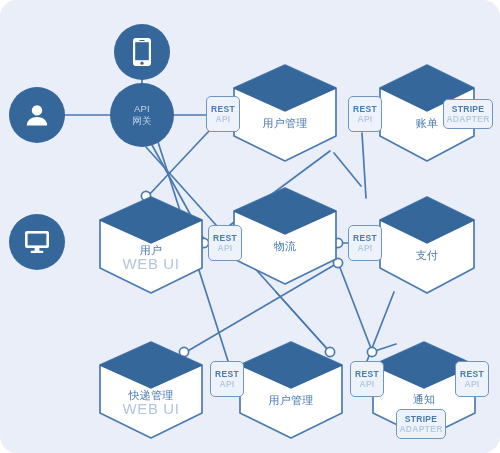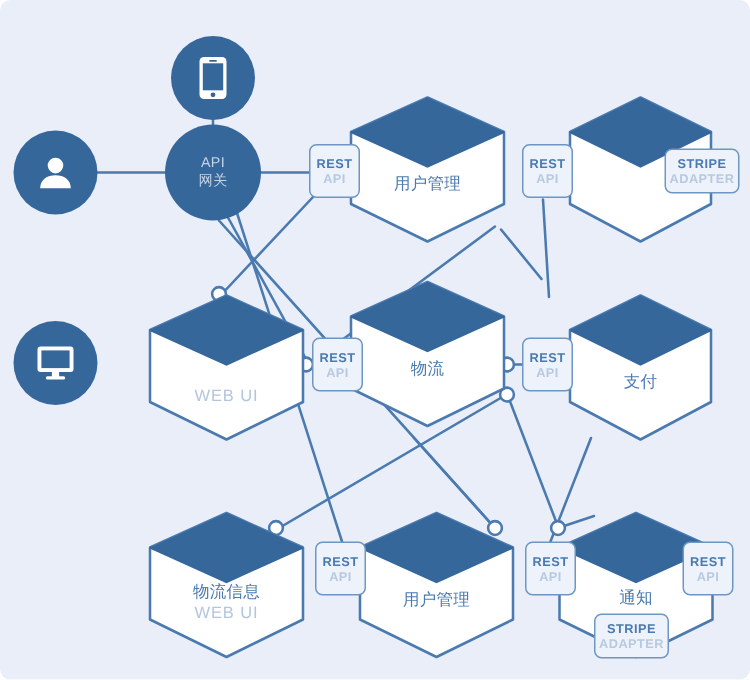--- a/index.html
+++ b/index.html
@@ -5,21 +5,21 @@
   html, body {
     margin: 0;
     padding: 0;
     background: #ffffff;
   }
   #canvas {
     position: relative;
     width: 500px;
     height: 453px;
     background: #e9eef9;
-    border-radius: 7px;
+    border-radius: 17px;
     overflow: hidden;
     font-family: "Liberation Sans", sans-serif;
   }
   #wires {
     position: absolute;
     left: 0; top: 0;
     width: 500px; height: 453px;
   }
   
   .circ {
@@ -57,21 +57,21 @@
     pointer-events: none;
   }
   .cube .ctitle {
     color: #4a7ab0;
     font-size: 11px;
     line-height: 12px;
     letter-spacing: .2px;
   }
   .cube .csub {
     color: #b3c6de;
-    font-size: 11px;
+    font-size: 15px;
     line-height: 12px;
     letter-spacing: .6px;
   }
   
   .badge {
     position: absolute;
     box-sizing: border-box;
     background: #eef3fb;
     border: 1.3px solid #6e96c2;
     border-radius: 5px;
@@ -188,29 +188,31 @@
     <div class="ctext ctitle" style="top:54px;">用户管理</div>
     <div class="ctext csub" style="top:68px;"></div>
   </div>
 
   <div class="cube" style="left:378px; top:63px; width:98px; height:100px;">
     <svg class="hexsvg" width="98" height="100" viewBox="0 0 98 100">
       <polygon points="49,2 96,25 96,73 49,98 2,73 2,25" fill="#ffffff" stroke="#4a7ab0" stroke-width="1.7" stroke-linejoin="round"></polygon>
       <polygon points="49,2 96,25 49,48 2,25" fill="#35679b"></polygon>
       <path d="M2,25 L49,48 L96,25" fill="none" stroke="#35679b" stroke-width="1.4"></path>
     </svg>
+    <div class="ctext ctitle" style="top:54px;">账单</div>
     <div class="ctext csub" style="top:68px;"></div>
   </div>
 
   <div class="cube" style="left:98px; top:195px; width:106px; height:100px;">
     <svg class="hexsvg" width="106" height="100" viewBox="0 0 106 100">
       <polygon points="53,2 104,25 104,73 53,98 2,73 2,25" fill="#ffffff" stroke="#4a7ab0" stroke-width="1.7" stroke-linejoin="round"></polygon>
       <polygon points="53,2 104,25 53,48 2,25" fill="#35679b"></polygon>
       <path d="M2,25 L53,48 L104,25" fill="none" stroke="#35679b" stroke-width="1.4"></path>
     </svg>
+    <div class="ctext ctitle" style="top:49px;">用户</div>
     <div class="ctext csub" style="top:63px;">WEB UI</div>
   </div>
 
   <div class="cube" style="left:232px; top:186px; width:106px; height:100px;">
     <svg class="hexsvg" width="106" height="100" viewBox="0 0 106 100">
       <polygon points="53,2 104,25 104,73 53,98 2,73 2,25" fill="#ffffff" stroke="#4a7ab0" stroke-width="1.7" stroke-linejoin="round"></polygon>
       <polygon points="53,2 104,25 53,48 2,25" fill="#35679b"></polygon>
       <path d="M2,25 L53,48 L104,25" fill="none" stroke="#35679b" stroke-width="1.4"></path>
     </svg>
     <div class="ctext ctitle" style="top:54px;">物流</div>
@@ -226,21 +228,21 @@
     <div class="ctext ctitle" style="top:54px;">支付</div>
     <div class="ctext csub" style="top:68px;"></div>
   </div>
 
   <div class="cube" style="left:98px; top:340px; width:106px; height:100px;">
     <svg class="hexsvg" width="106" height="100" viewBox="0 0 106 100">
       <polygon points="53,2 104,25 104,73 53,98 2,73 2,25" fill="#ffffff" stroke="#4a7ab0" stroke-width="1.7" stroke-linejoin="round"></polygon>
       <polygon points="53,2 104,25 53,48 2,25" fill="#35679b"></polygon>
       <path d="M2,25 L53,48 L104,25" fill="none" stroke="#35679b" stroke-width="1.4"></path>
     </svg>
-    <div class="ctext ctitle" style="top:49px;">物流信息</div>
+    <div class="ctext ctitle" style="top:49px;">快递管理</div>
     <div class="ctext csub" style="top:63px;">WEB UI</div>
   </div>
 
   <div class="cube" style="left:238px; top:340px; width:106px; height:100px;">
     <svg class="hexsvg" width="106" height="100" viewBox="0 0 106 100">
       <polygon points="53,2 104,25 104,73 53,98 2,73 2,25" fill="#ffffff" stroke="#4a7ab0" stroke-width="1.7" stroke-linejoin="round"></polygon>
       <polygon points="53,2 104,25 53,48 2,25" fill="#35679b"></polygon>
       <path d="M2,25 L53,48 L104,25" fill="none" stroke="#35679b" stroke-width="1.4"></path>
     </svg>
     <div class="ctext ctitle" style="top:54px;">用户管理</div>

